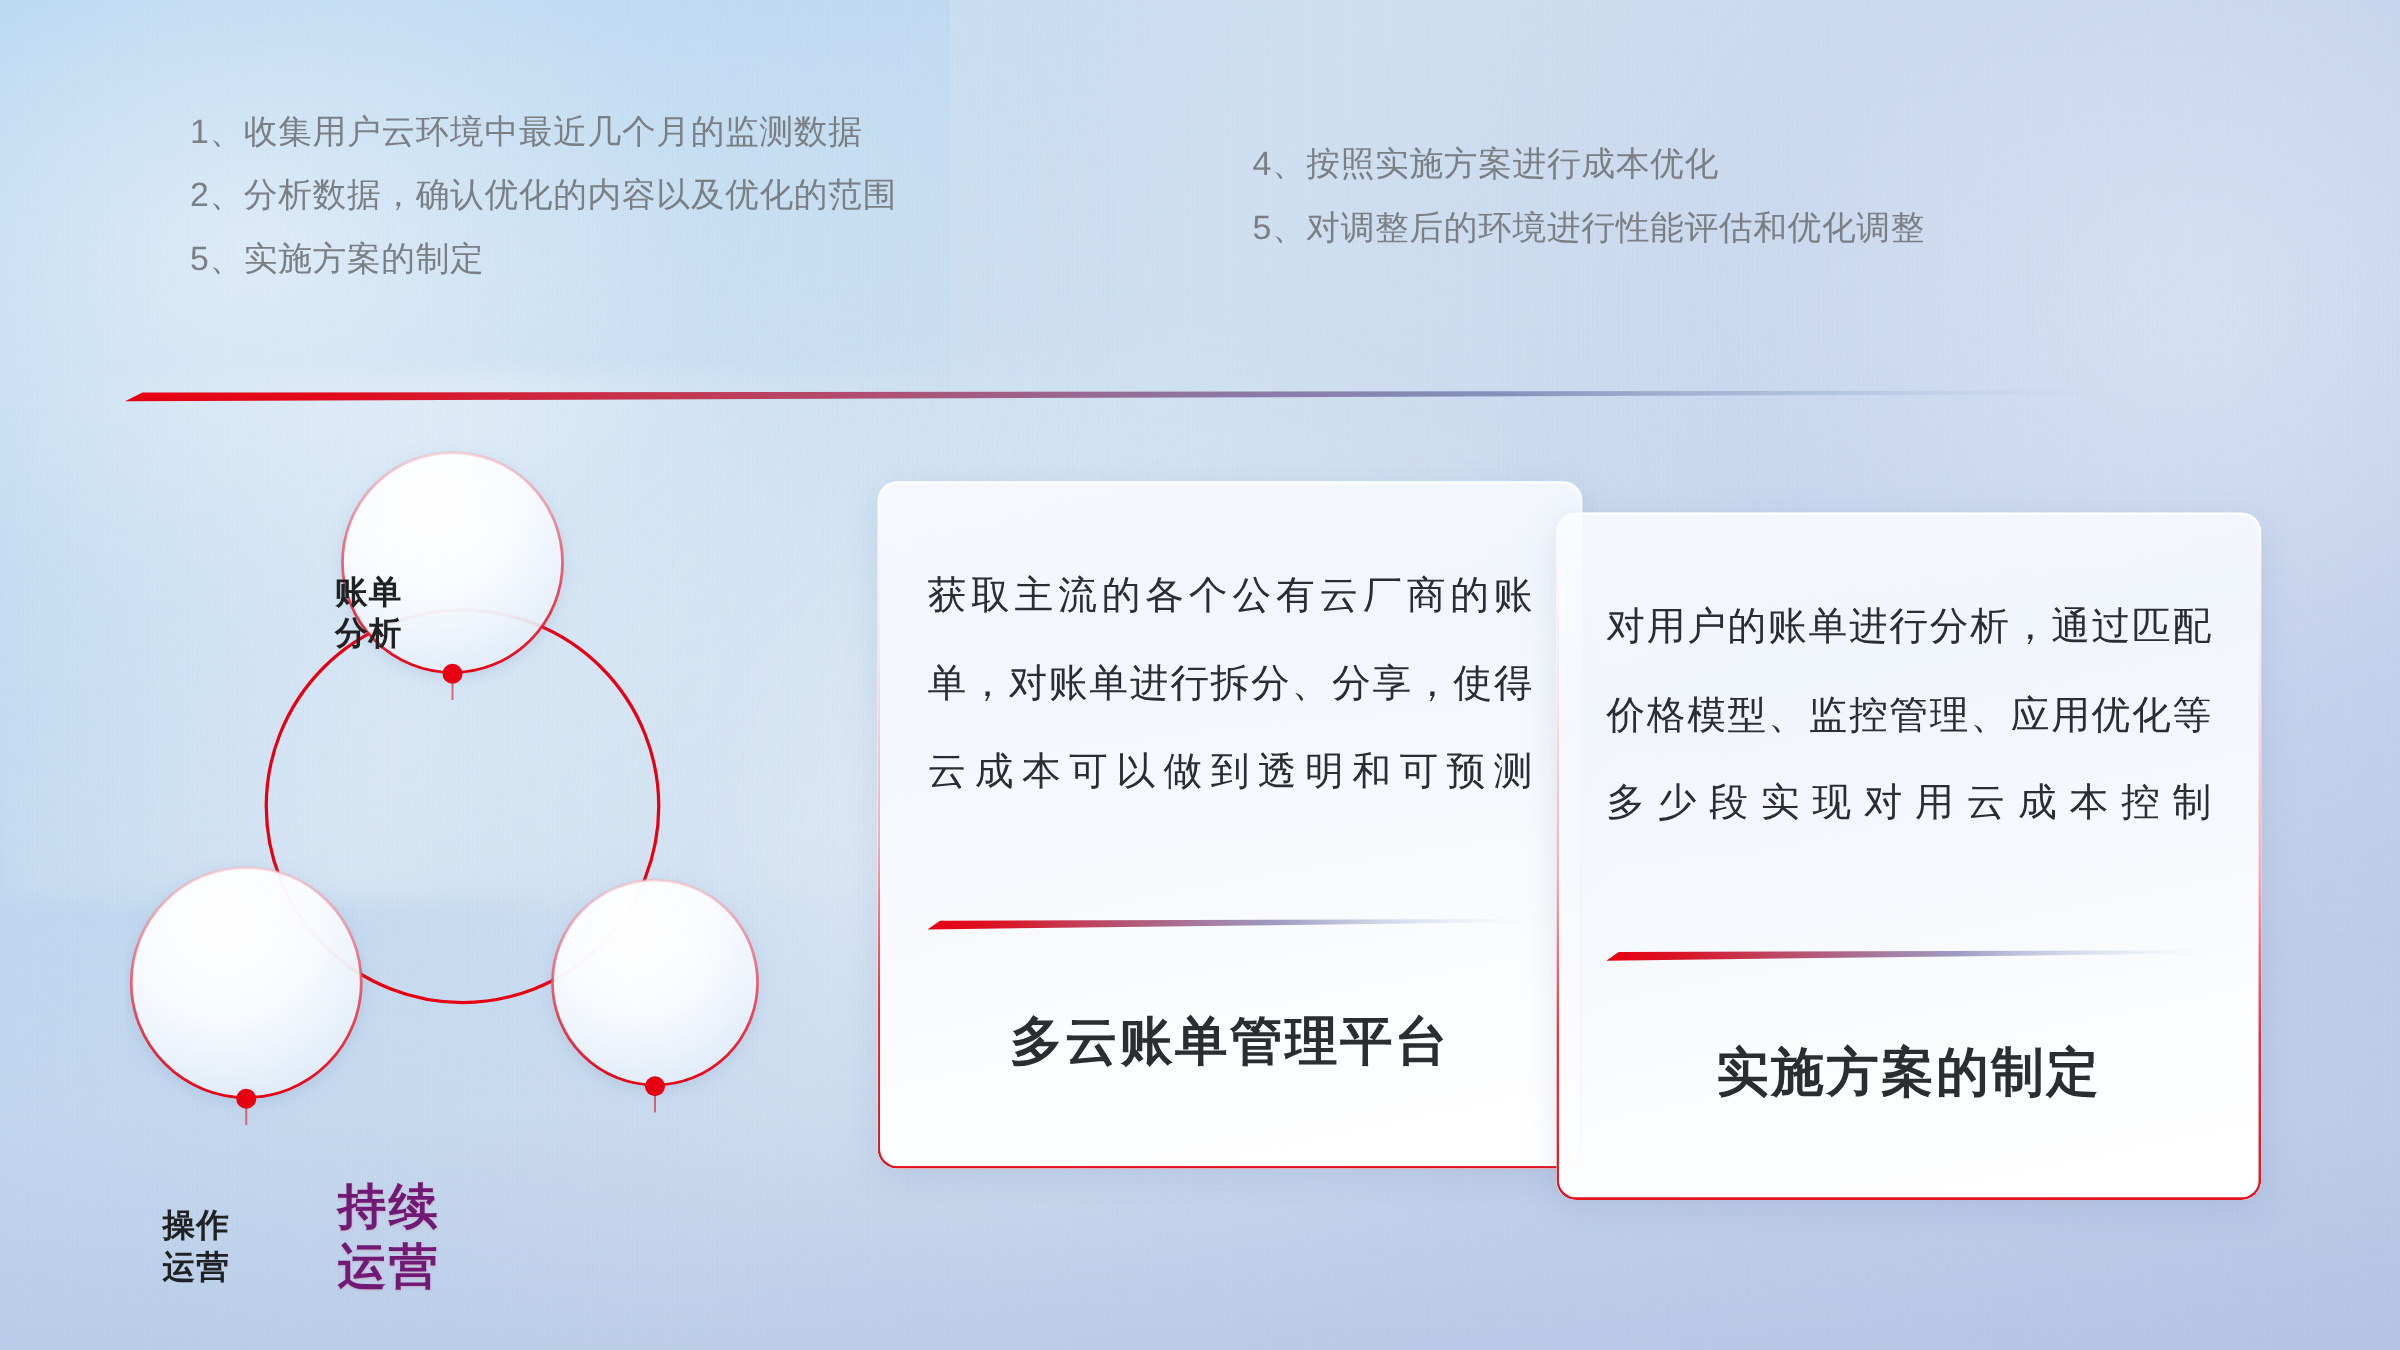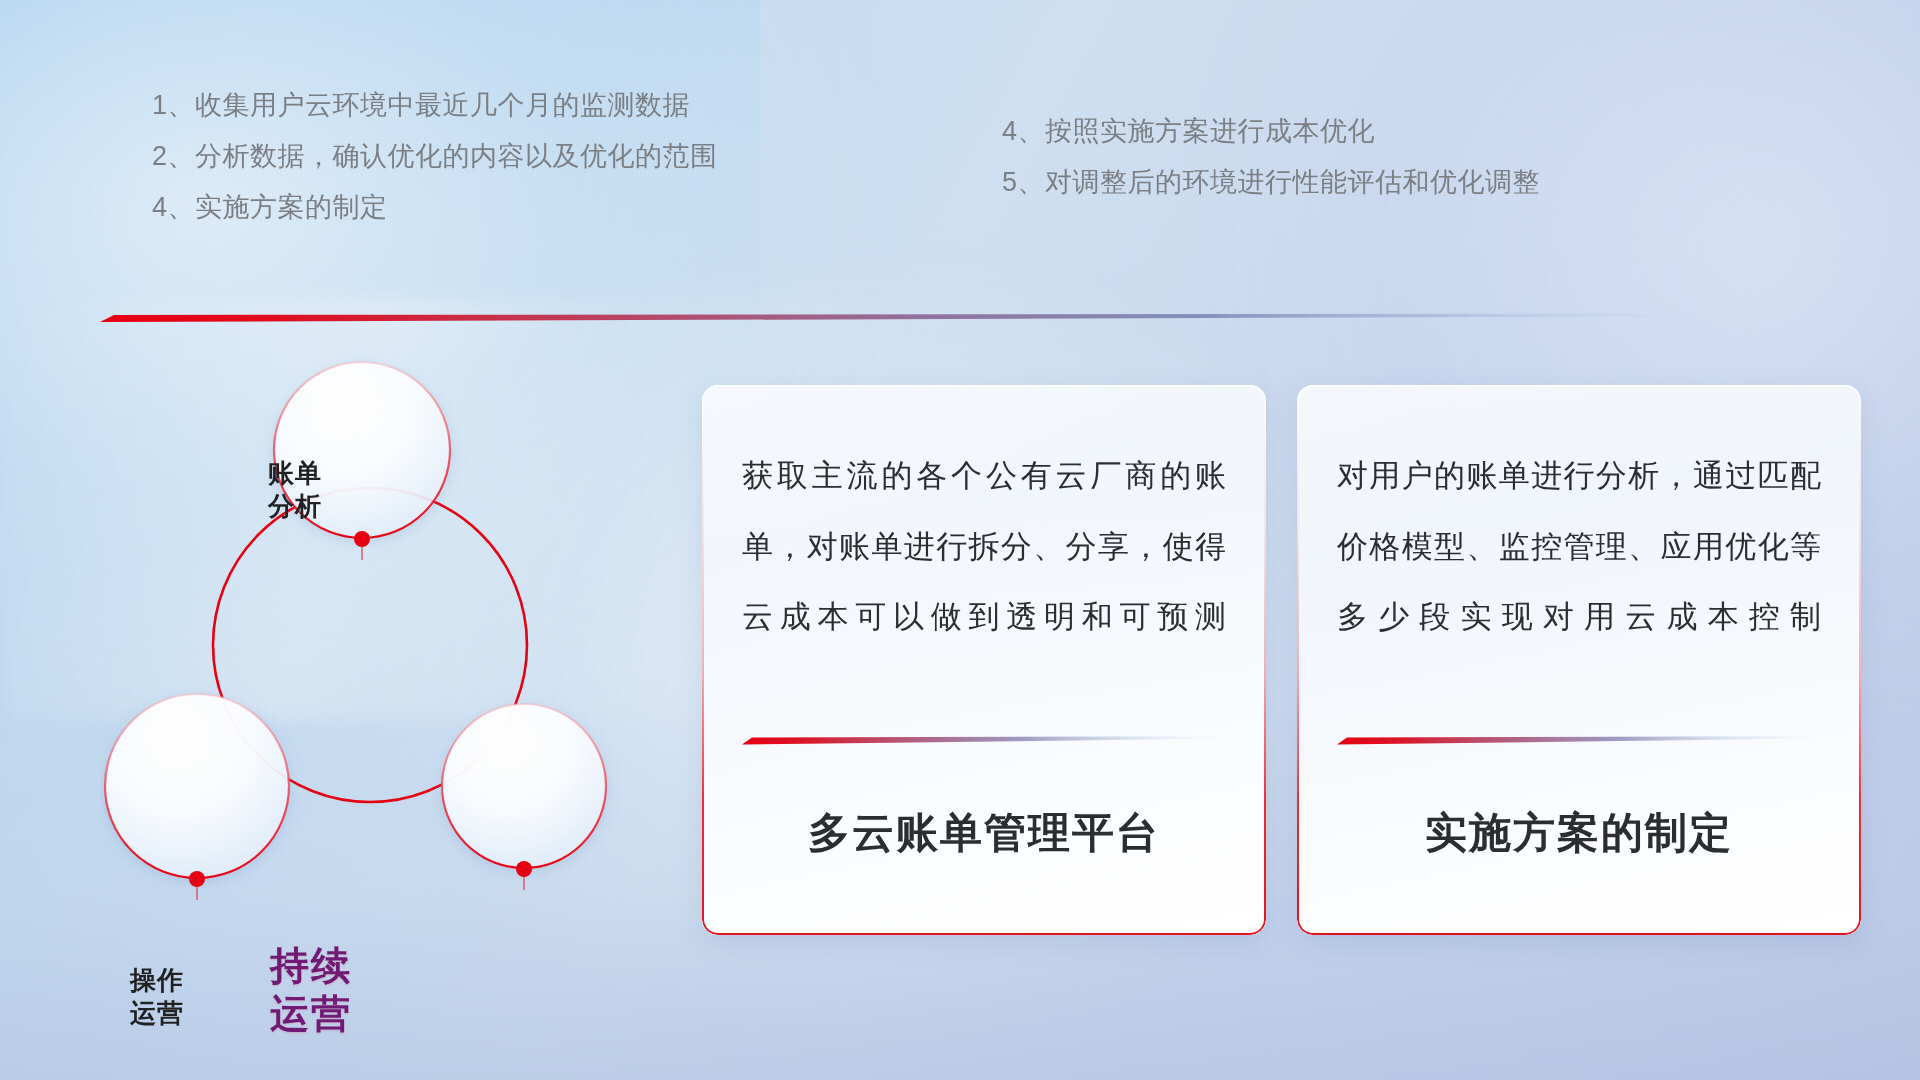--- a/index.html
+++ b/index.html
@@ -133,21 +133,21 @@
     background:linear-gradient(168deg,
         rgba(250,252,255,.88) 0%,
         rgba(244,248,253,.93) 26%,
         rgba(248,250,253,.96) 55%,
         rgba(253,254,255,.99) 80%,
         rgba(255,255,255,1) 100%);
     box-shadow:0 8px 26px rgba(104,134,180,.18), 0 1px 0 rgba(255,255,255,.85) inset;
     overflow:hidden;
   }
   #card-1{ left:702px; }
-  #card-2{ left:1297px; }
+  #card-2{ left:1245px;margin-top:25px; }
   .card-border{
     position:absolute; inset:0; border-radius:16px; pointer-events:none;
     padding:2px;
     background:linear-gradient(to bottom,
         rgba(255,255,255,.75) 0%,
         rgba(244,214,216,.55) 26%,
         rgba(238,150,158,.75) 52%,
         rgba(231,35,45,.95) 76%,
         #e2121f 100%);
     -webkit-mask:linear-gradient(#000 0 0) content-box, linear-gradient(#000 0 0);
@@ -184,21 +184,21 @@
 <div id="bg-glow-left"></div>
 <div id="bg-glow-center"></div>
 <div id="bg-glow-right"></div>
 <div id="bg-sheen"></div>
 <div id="bg-tint-bottom"></div>
 <div id="bg-noise"></div>
 
 <div class="steps" id="steps-left">
   <div class="step-item">1、收集用户云环境中最近几个月的监测数据</div>
   <div class="step-item">2、分析数据，确认优化的内容以及优化的范围</div>
-  <div class="step-item">4、实施方案的制定</div>
+  <div class="step-item">5、实施方案的制定</div>
 </div>
 
 <div class="steps" id="steps-right">
   <div class="step-item">4、按照实施方案进行成本优化</div>
   <div class="step-item">5、对调整后的环境进行性能评估和优化调整</div>
 </div>
 
 <div id="header-divider">
   <svg width="1618" height="12" viewBox="0 0 1618 12" preserveAspectRatio="none">
     <defs>

